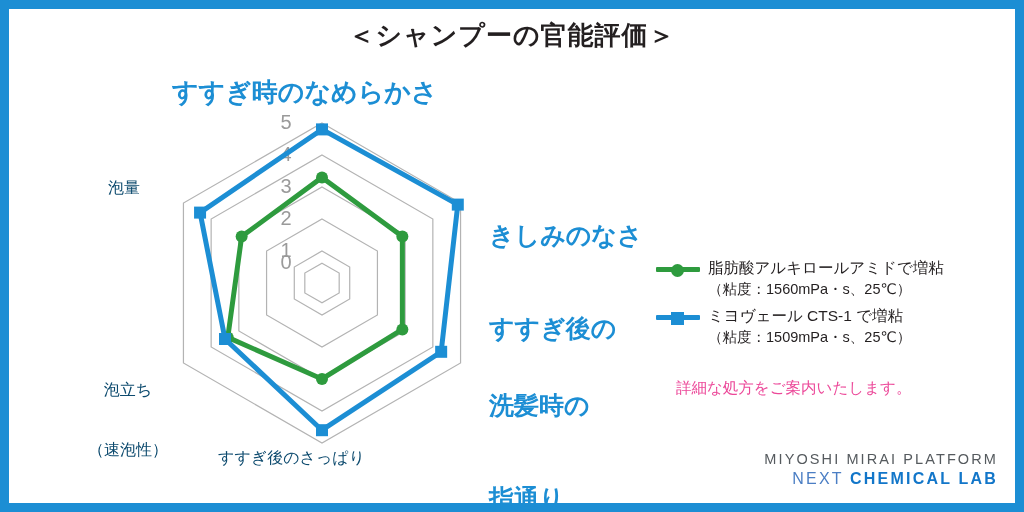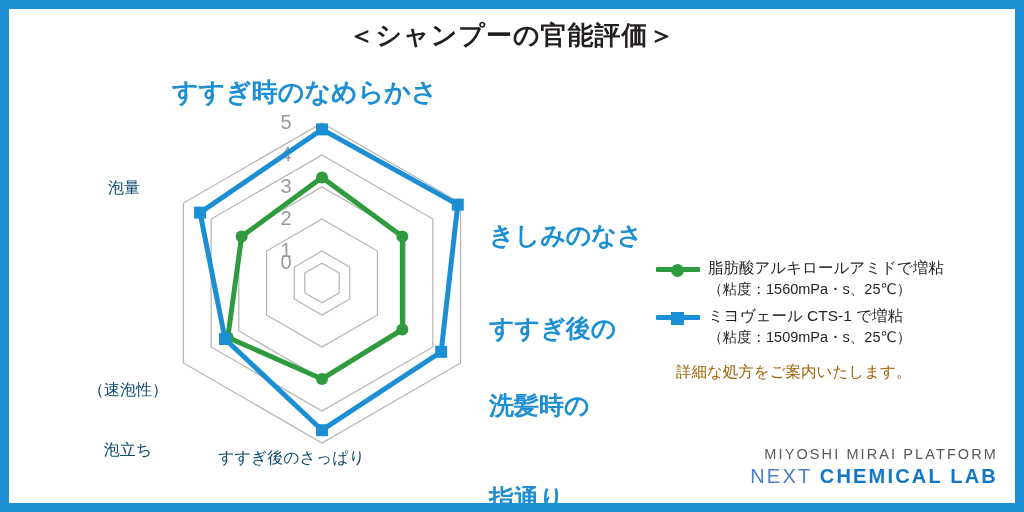--- a/index.html
+++ b/index.html
@@ -39,26 +39,26 @@
 
   
   #legend{position:absolute;left:656px;top:258px;width:320px;}
   .leg-row{display:flex;align-items:center;margin-bottom:1px;}
   .leg-mark{width:44px;height:16px;position:relative;flex:0 0 44px;margin-right:8px;}
   .leg-mark .bar{position:absolute;left:0;top:6px;width:44px;height:5px;border-radius:1px;}
   .leg-mark .dot{position:absolute;left:15px;top:3px;width:13px;height:13px;}
   .leg-mark .dot.circle{border-radius:50%;}
   .leg-text{font-size:15.5px;color:#231f20;white-space:nowrap;}
   .leg-sub{font-size:14.5px;color:#231f20;margin:0 0 7px 52px;white-space:nowrap;}
-  #note{position:absolute;left:676px;top:362px;font-size:15.5px;color:#a16207;white-space:nowrap;}
+  #note{position:absolute;left:676px;top:378px;font-size:15.5px;color:#ec4899;white-space:nowrap;}
 
   
   #logo{position:absolute;right:26px;bottom:24px;text-align:right;}
   #logo .l1{font-size:14.5px;letter-spacing:2.1px;color:#555a5e;font-weight:400;}
-  #logo .l2{font-size:20px;letter-spacing:2.2px;margin-top:3px;margin-left:48px;}
+  #logo .l2{font-size:16px;letter-spacing:2.2px;margin-top:3px;margin-left:48px;}
   #logo .l2 .next{color:#4b7ec4;font-weight:400;}
   #logo .l2 .ncl{color:#1276c9;font-weight:700;}
 </style>
 </head>
 <body>
 
 <div id="frame" style="border-color: rgb(28, 142, 212);"></div>
 
 <svg id="canvas" viewBox="0 0 1024 512" xmlns="http://www.w3.org/2000/svg">
   <g id="grid-layer">
@@ -109,22 +109,22 @@
 </div>
 
 <div class="axlabel blue" id="lbl-lr">
   <div>洗髪時の</div>
   <div>指通り</div>
 </div>
 
 <div class="axlabel gray" id="lbl-bot">すすぎ後のさっぱり</div>
 
 <div class="axlabel gray" id="lbl-ll">
+  <div>泡立ち</div>
   <div>（速泡性）</div>
-  <div>泡立ち</div>
 </div>
 
 <div class="axlabel gray" id="lbl-ul">泡量</div>
 
 <div id="legend">
   <div class="leg-row">
     <span class="leg-mark">
       <span class="bar" id="lm0bar" style="background: rgb(46, 155, 62);"></span>
         <span class="dot circle" id="lm0dot" style="background: rgb(46, 155, 62);"></span>
     </span>

